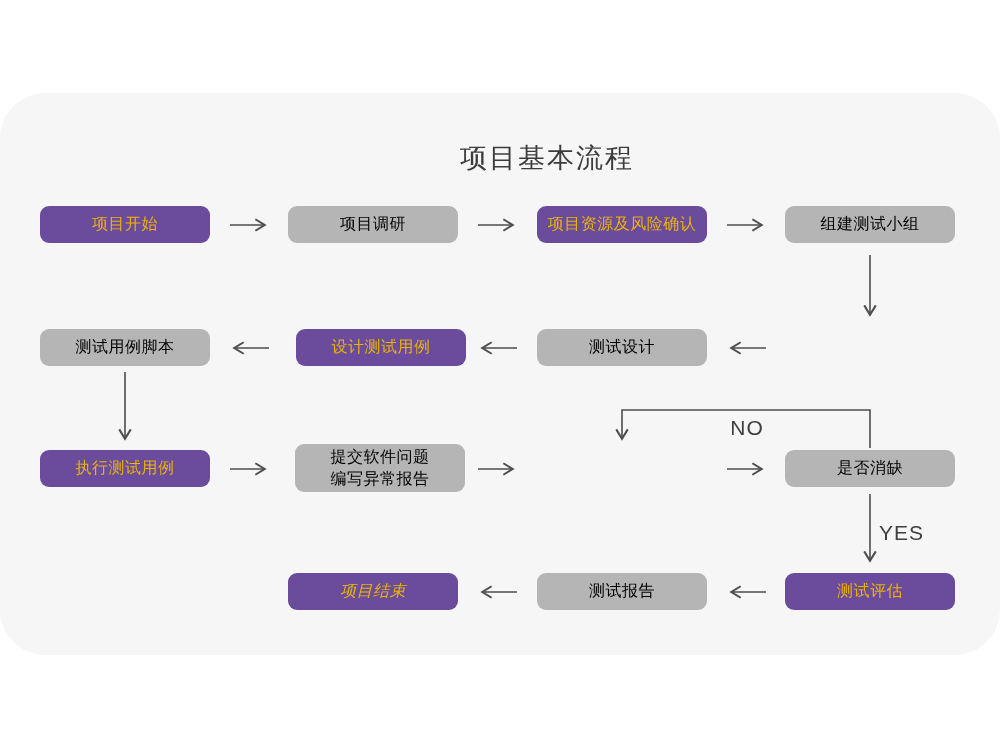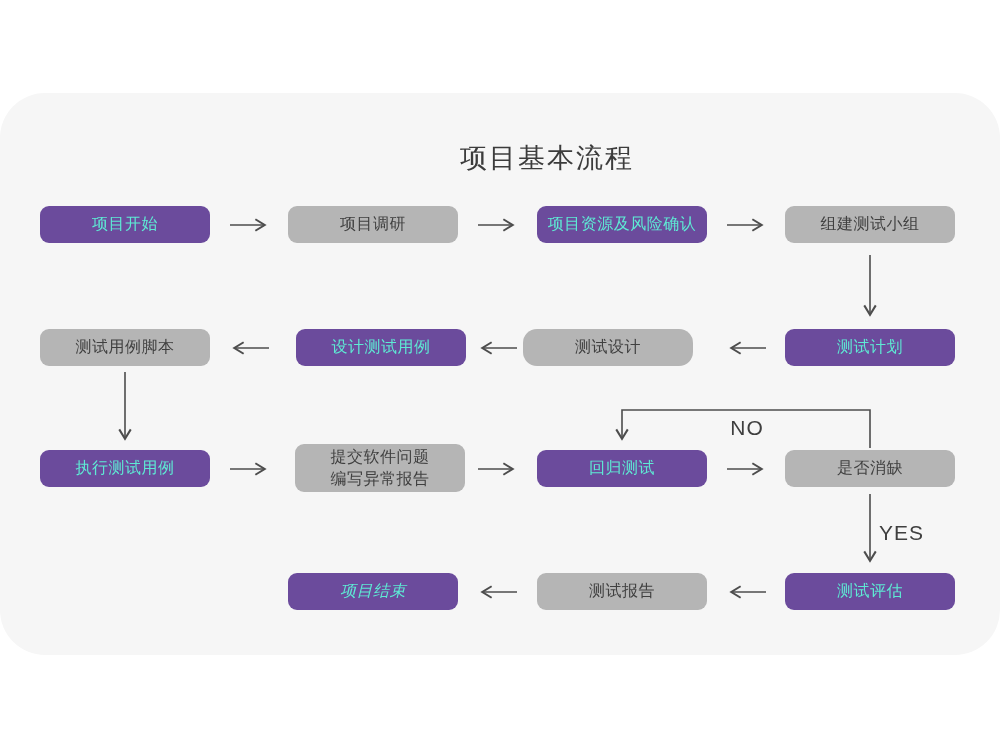--- a/index.html
+++ b/index.html
@@ -42,22 +42,22 @@
     border-radius: 9px;
     display: flex;
     align-items: center;
     justify-content: center;
     text-align: center;
     font-size: 16px;
     letter-spacing: 0.5px;
     line-height: 1.38;
     white-space: pre-line;
   }
-  .node.purple { background: #6b4b9c; color: #5eead4; }
-  .node.gray   { background: #b5b5b5; color: #404040; }
+  .node.purple { background: #6b4b9c; color: #eab308; }
+  .node.gray   { background: #b5b5b5; color: #000000; }
   .node.tall   { height: 48px; }
   .edge-label {
     position: absolute;
     font-size: 21px;
     letter-spacing: 1px;
     color: #3f3f3f;
   }
   .edge-label.no  { left: 721px; top: 416px; width: 52px; text-align: center; }
   .edge-label.yes { left: 879px; top: 521px; }
 </style>
@@ -99,27 +99,25 @@
     <path d="M517,592 H483" marker-end="url(#ah)"></path>
   </svg>
 
   <div class="node purple" style="left:40px;  top:206px;">项目开始</div>
   <div class="node gray" style="left:288px; top:206px;">项目调研</div>
   <div class="node purple" style="left:537px; top:206px;">项目资源及风险确认</div>
   <div class="node gray" style="left:785px; top:206px;">组建测试小组</div>
 
   <div class="node gray" style="left:40px;  top:329px;">测试用例脚本</div>
   <div class="node purple" style="left:288px; top:329px;margin-left:8px;">设计测试用例</div>
-  <div class="node gray" style="left:523px; top:329px;border-radius:14px;">测试设计</div>
-  <div class="node purple" style="left:785px; top:329px;">测试计划</div>
+  <div class="node gray" style="left:537px; top:329px;">测试设计</div>
 
   <div class="node purple" style="left:40px;  top:450px;">执行测试用例</div>
   <div class="node gray tall" style="left:295px; top:444px;">提交软件问题
 编写异常报告</div>
-  <div class="node purple" style="left:537px; top:450px;">回归测试</div>
   <div class="node gray" style="left:785px; top:450px;">是否消缺</div>
 
   <div class="node purple" style="left:288px; top:573px;font-style:italic;">项目结束</div>
   <div class="node gray" style="left:537px; top:573px;">测试报告</div>
   <div class="node purple" style="left:785px; top:573px;">测试评估</div>
 
   <div class="edge-label no">NO</div>
   <div class="edge-label yes">YES</div>
 </div>
 

